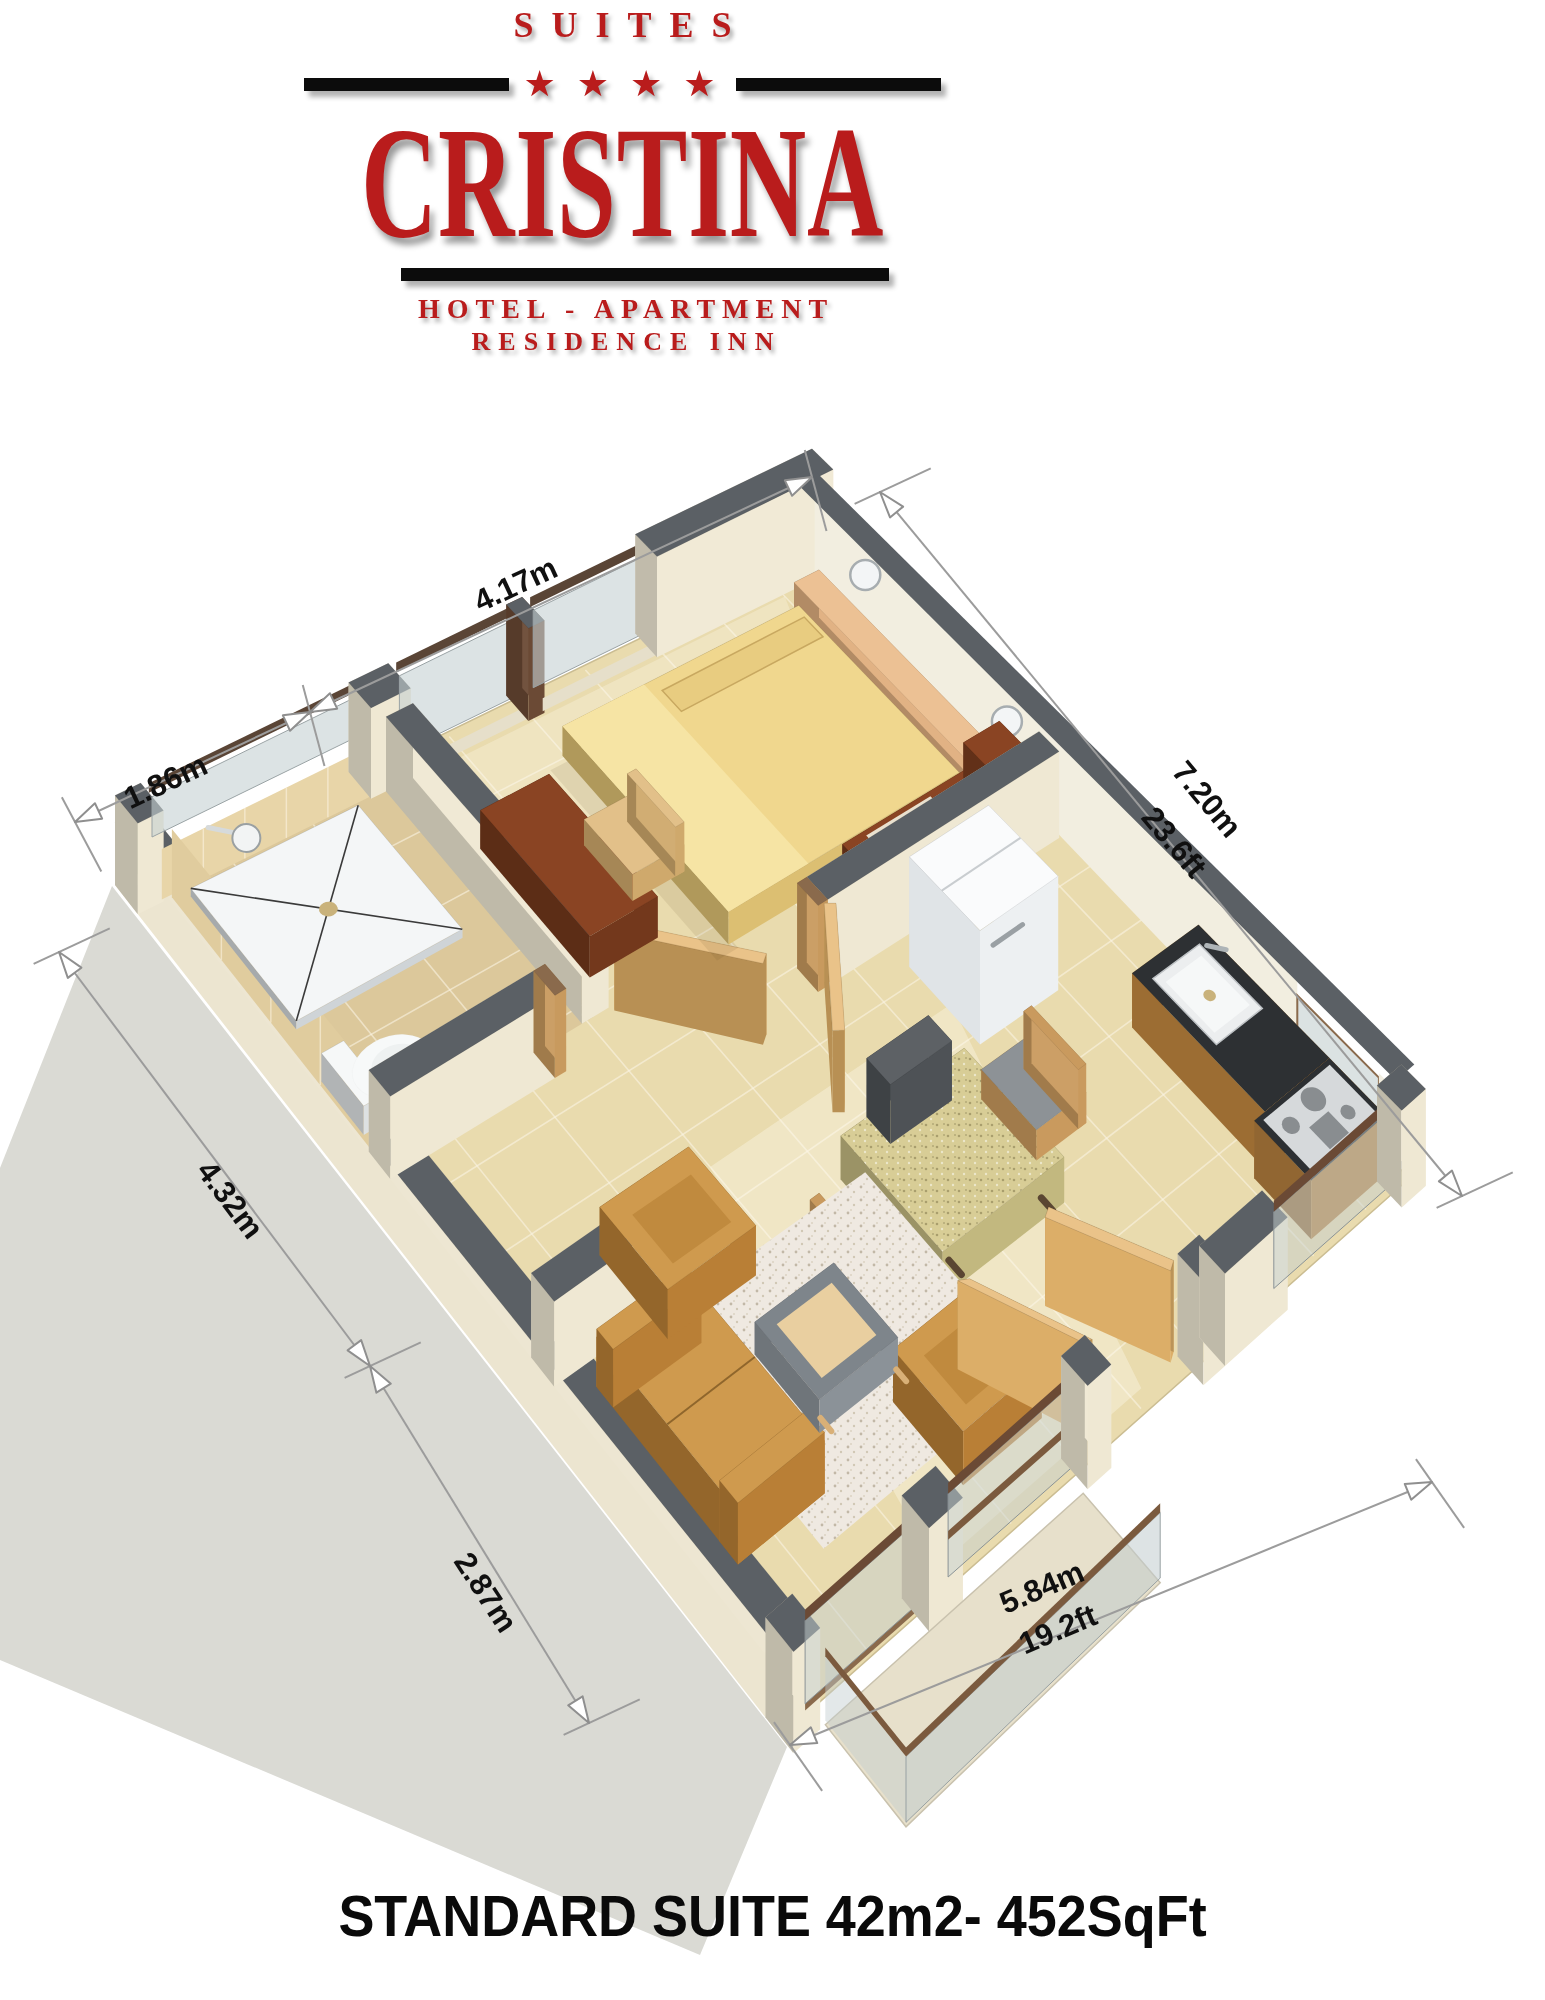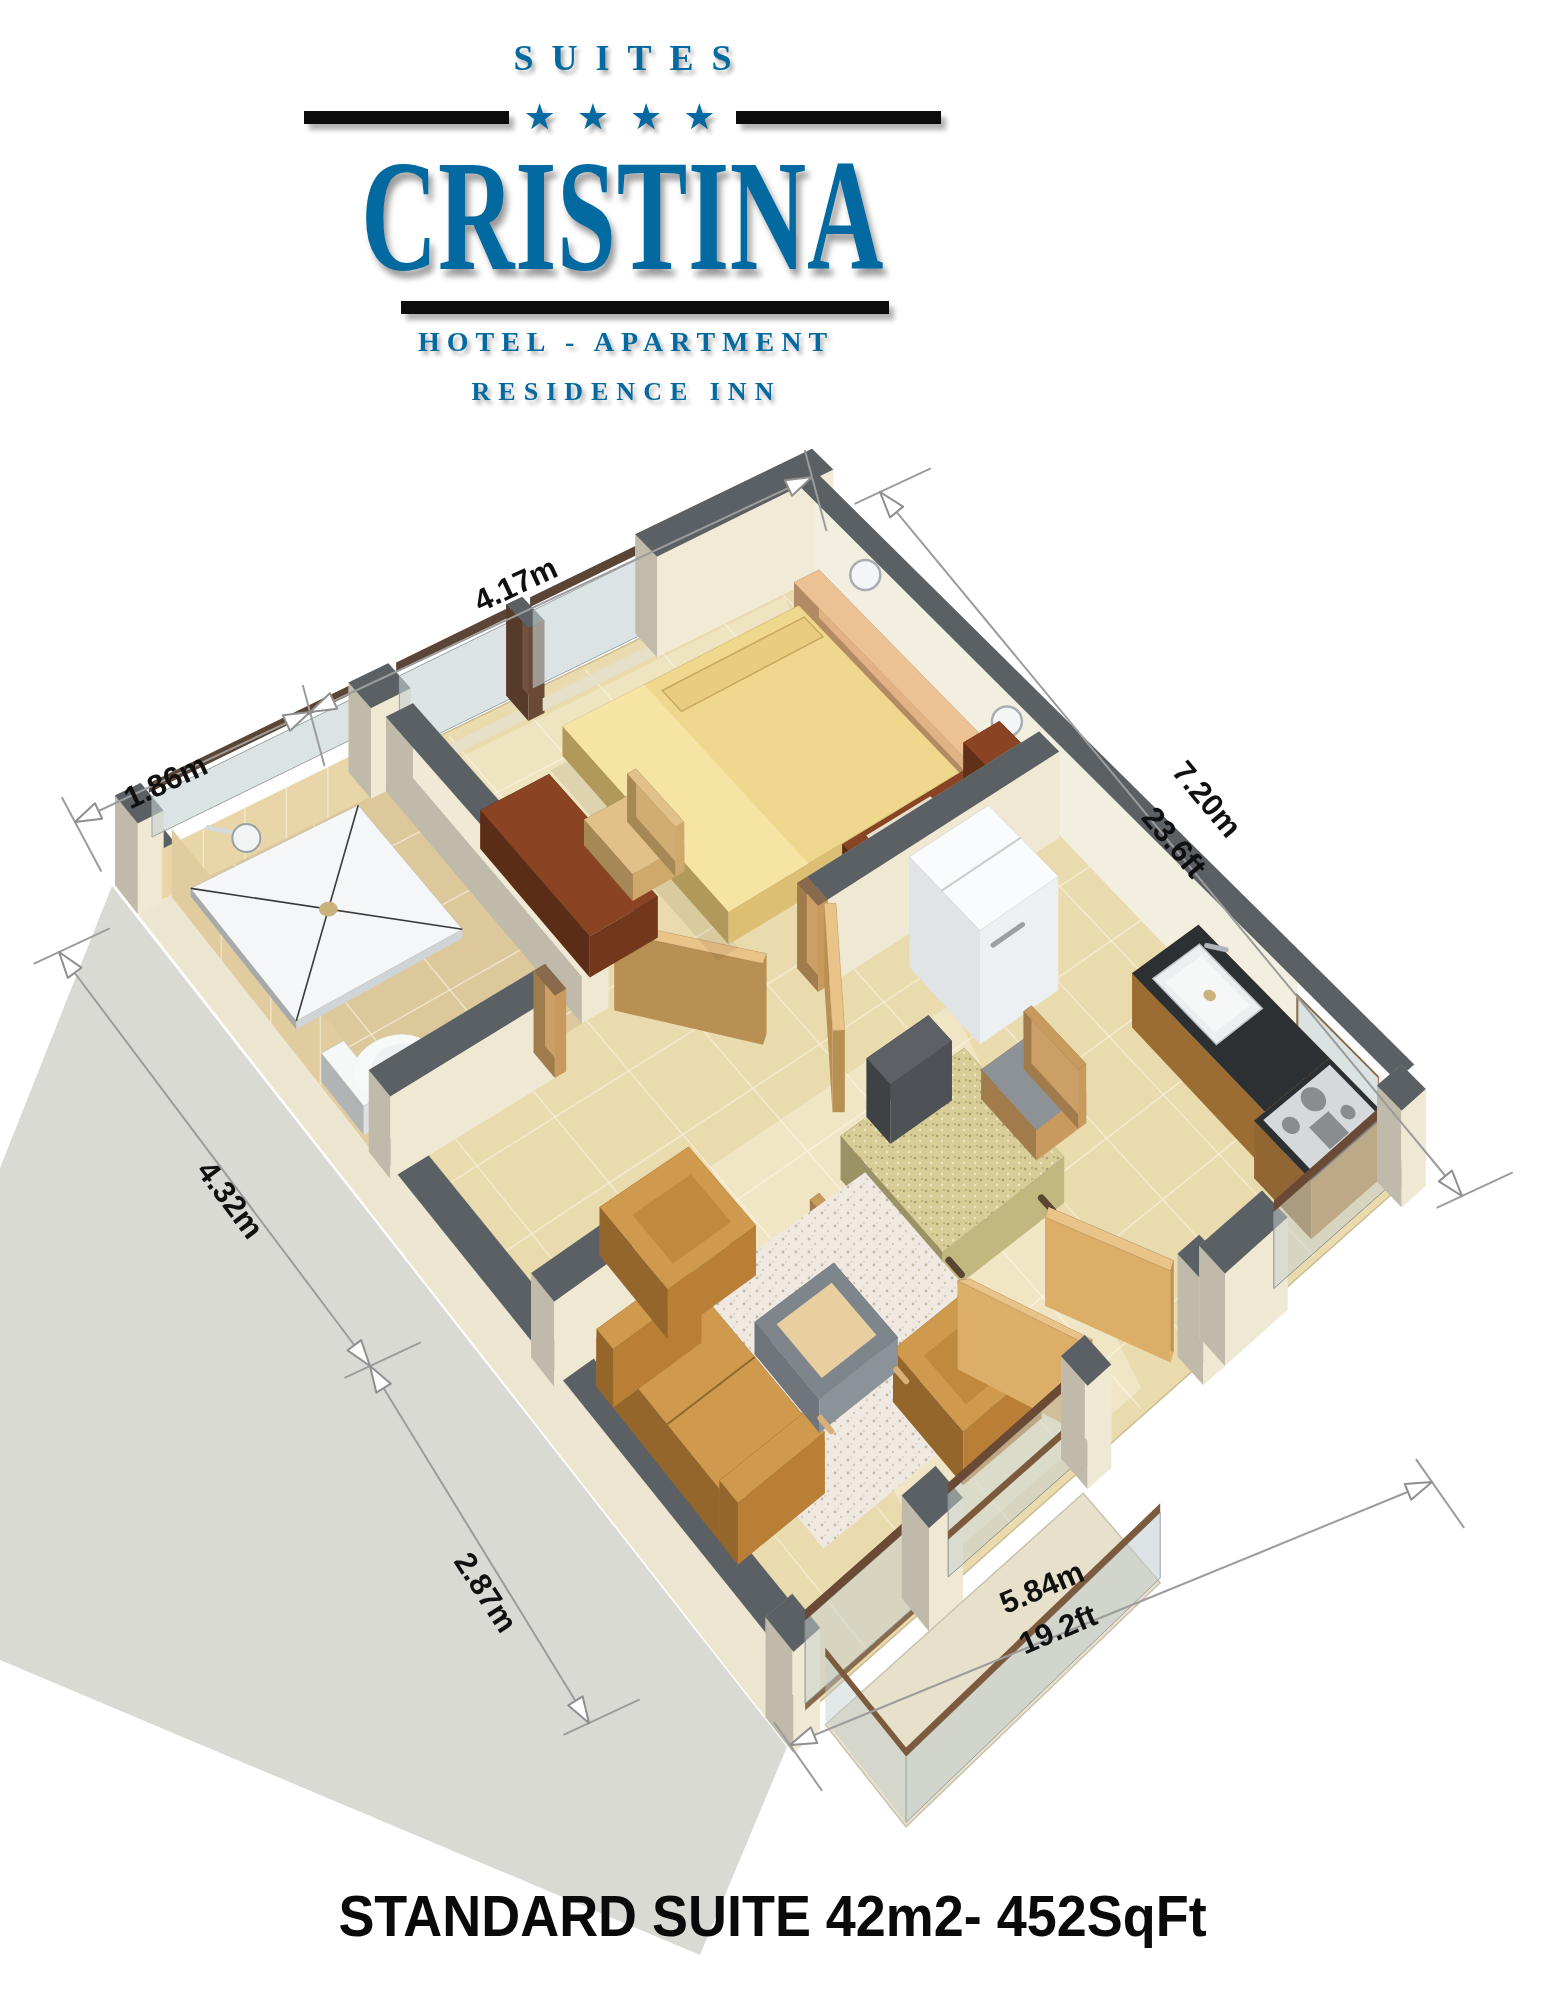--- a/index.html
+++ b/index.html
@@ -1,33 +1,33 @@
 <!DOCTYPE html>
 <html><head>
 <meta charset="utf-8">
 <style>
   html,body{margin:0;padding:0;background:#ffffff;}
   #page{position:relative;width:1545px;height:2000px;background:#ffffff;overflow:hidden;
         font-family:"Liberation Serif",serif;}
   #plan{position:absolute;left:0;top:0;}
-  .logo{position:absolute;left:0;top:37px;width:1245px;text-align:center;color:#0369a1;}
+  .logo{position:absolute;left:0;top:4px;width:1245px;text-align:center;color:#b91c1c;}
   .suites{font-size:36px;font-weight:bold;letter-spacing:18px;text-indent:18px;
           text-shadow:3px 4px 4px rgba(0,0,0,0.35);}
   .starsrow{display:flex;align-items:center;justify-content:center;gap:14px;margin-top:18px;height:40px;}
   .bar{display:inline-block;width:205px;height:13px;background:#0c0c0c;
        box-shadow:5px 6px 5px rgba(0,0,0,0.3);}
   .stars{font-size:36px;letter-spacing:6px;line-height:1;text-shadow:4px 5px 4px rgba(0,0,0,0.35);}
   .cristina{font-size:158px;font-weight:bold;line-height:1;margin-top:0px;letter-spacing:1px;
             transform:scaleX(0.67);transform-origin:50% 50%;
             text-shadow:6px 7px 8px rgba(0,0,0,0.4);}
   .underline{width:488px;height:13px;background:#0c0c0c;margin:6px auto 0 auto;position:relative;left:22px;
              box-shadow:5px 6px 5px rgba(0,0,0,0.3);}
   .tag1{margin-top:12px;font-size:28px;font-weight:bold;letter-spacing:7px;text-indent:7px;
         text-shadow:3px 4px 4px rgba(0,0,0,0.3);}
-  .tag2{margin-top:19px;font-size:26px;font-weight:bold;letter-spacing:8px;text-indent:8px;
+  .tag2{margin-top:2px;font-size:26px;font-weight:bold;letter-spacing:8px;text-indent:8px;
         text-shadow:3px 4px 4px rgba(0,0,0,0.3);}
   .caption{position:absolute;left:0;top:1882px;width:1545px;text-align:center;
            font-family:"Liberation Sans",sans-serif;font-size:58px;font-weight:bold;color:#0a0a0a;
            transform:scaleX(0.93);transform-origin:50% 50%;}
 </style>
 </head>
 <body>
 
 <div id="page">
 

